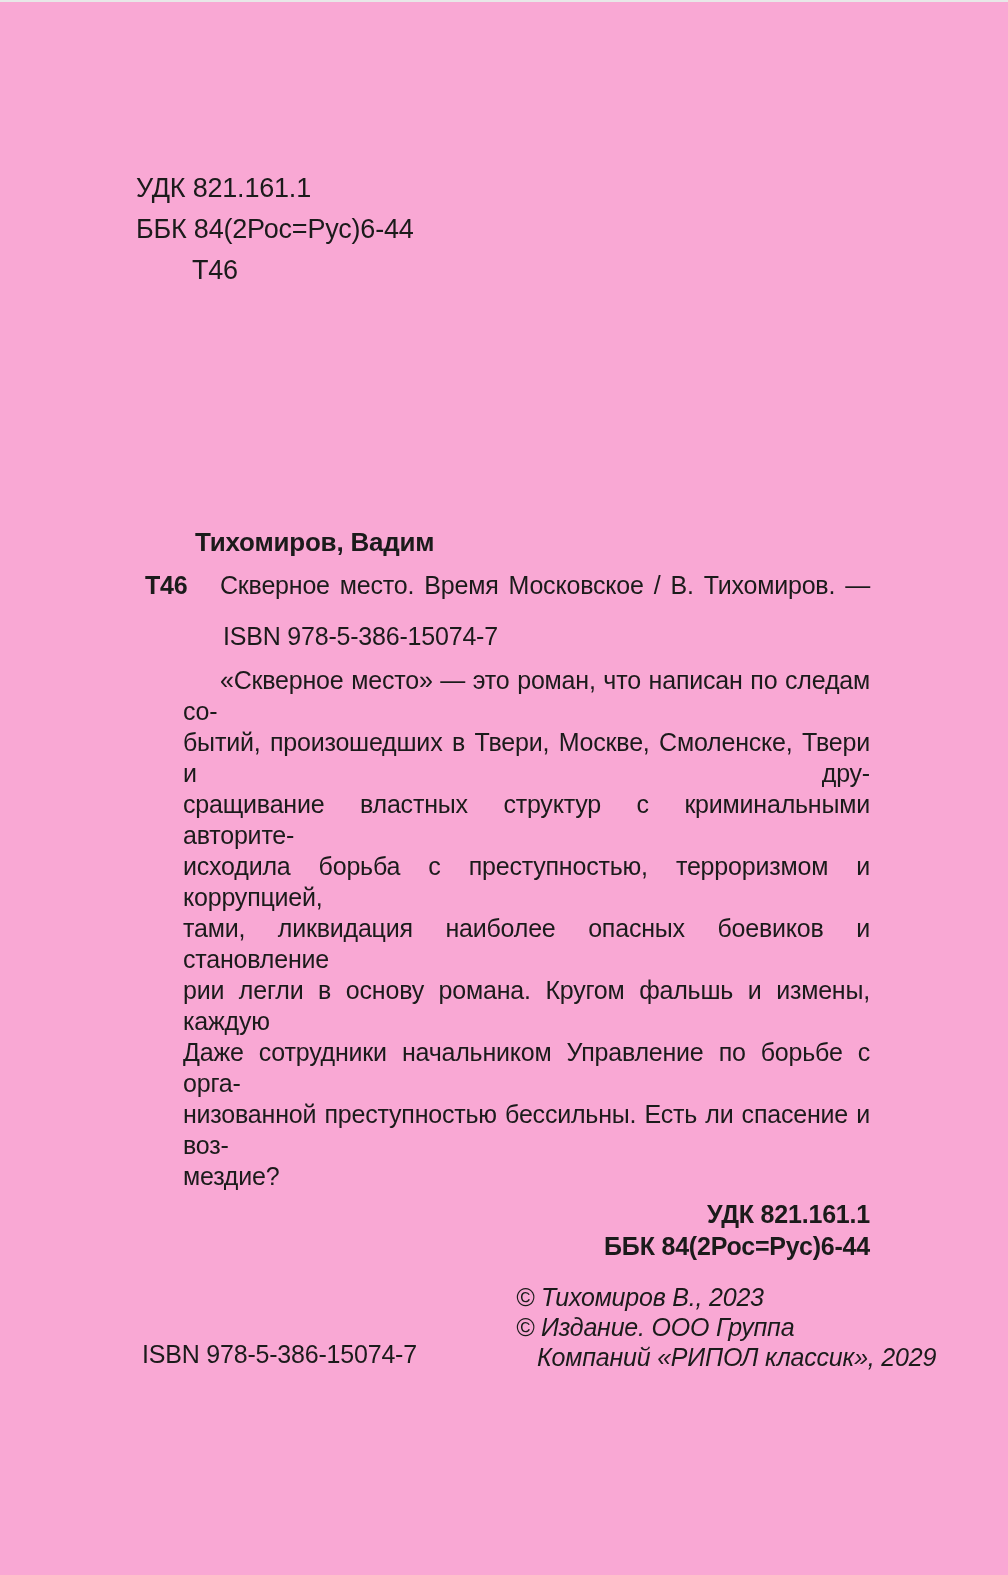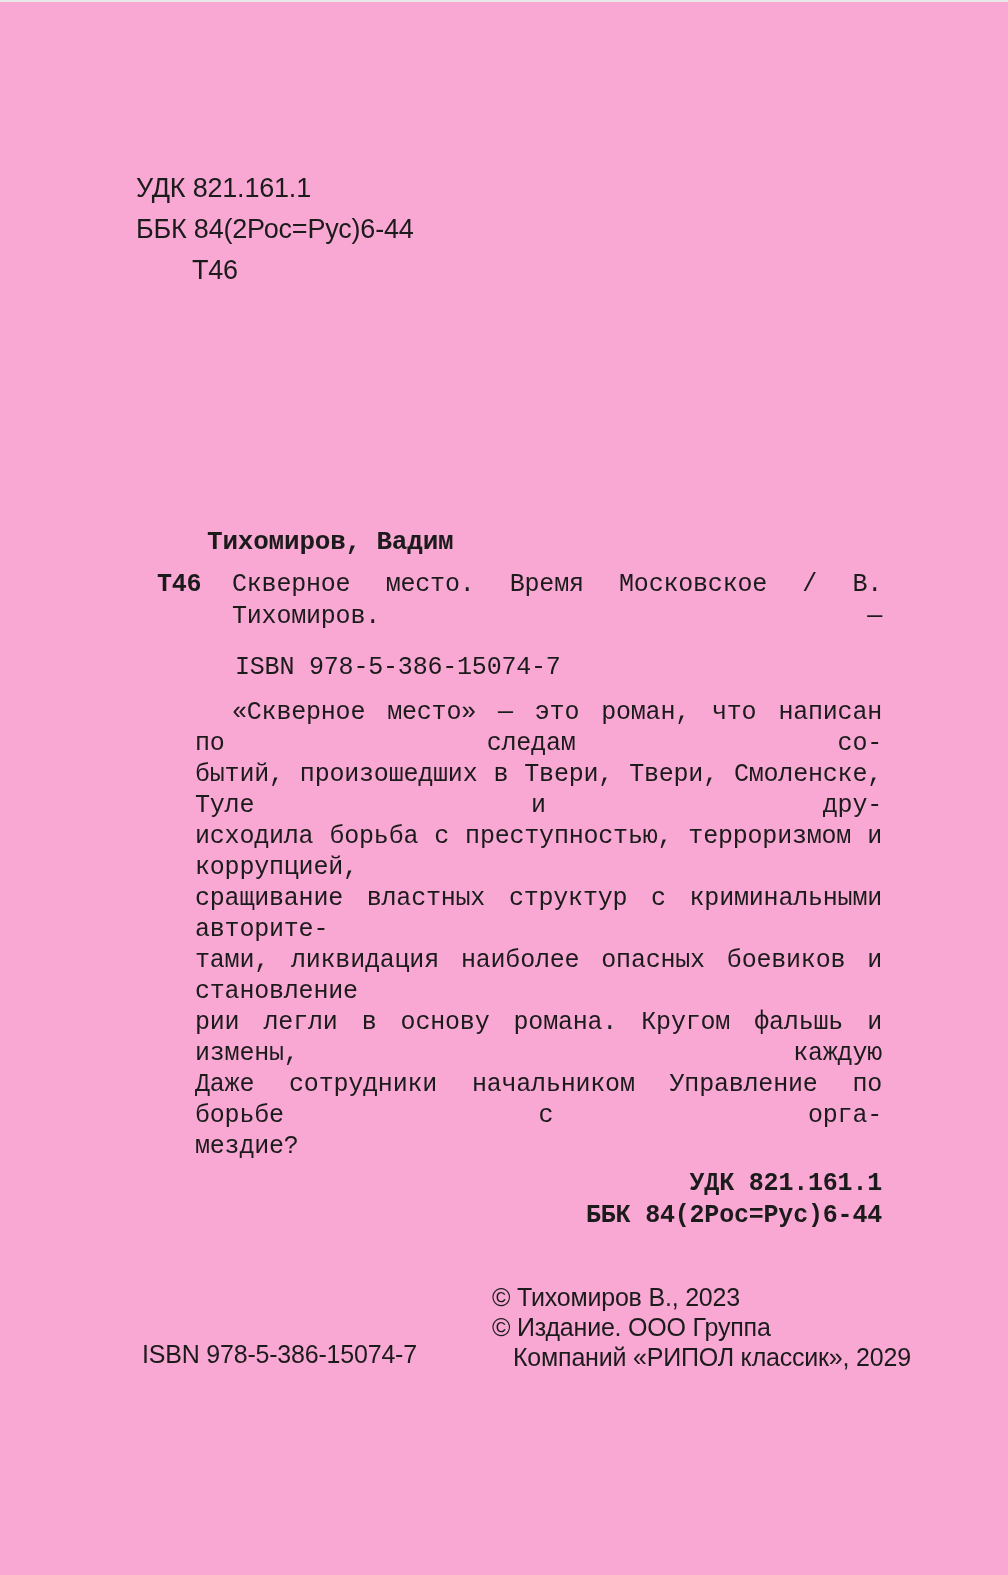--- a/index.html
+++ b/index.html
@@ -21,26 +21,25 @@
     top: 166px;
     font-size: 27px;
     letter-spacing: -0.2px;
   }
   .top-block .line { line-height: 41px; white-space: nowrap; }
   .top-block .code-line { padding-left: 56px; }
 
   
   .catalog-block {
     position: absolute;
-    left: 157px;
+    left: 145px;
     top: 524px;
     width: 725px;
     font-size: 25px;
     letter-spacing: -0.2px;
-    font-family: Liberation Mono, monospace;
   }
   .author-heading {
     font-weight: bold;
     font-size: 26px;
     margin-left: 50px;
     line-height: 33px;
     white-space: nowrap;
   }
   .entry-line1 { position: relative; margin-top: 10px; line-height: 32px; }
   .entry-code {
@@ -82,24 +81,25 @@
     position: absolute;
     left: 142px;
     top: 1337px;
     font-size: 25px;
     letter-spacing: -0.2px;
     line-height: 31px;
     white-space: nowrap;
   }
   .copyright-block {
     position: absolute;
-    left: 492px;
+    left: 516px;
     top: 1280px;
     font-size: 25px;
     letter-spacing: -0.2px;
+    font-style: italic;
   }
   .copyright-block .line { line-height: 30px; white-space: nowrap; }
   .copyright-block .line.indented { margin-left: 21px; }
 </style>
 </head>
 <body>
 
 <div class="page">
 
   <div class="top-block">
@@ -113,26 +113,27 @@
 
     <div class="entry-line1">
       <span class="entry-code">Т46</span>
       <div class="entry-title">Скверное место. Время Московское / В. Тихомиров. —</div>
     </div>
 
     <div class="isbn-line">ISBN 978-5-386-15074-7</div>
 
     <div class="annotation">
       <div class="ann-line first">«Скверное место» — это роман, что написан по следам со-</div>
-      <div class="ann-line">бытий, произошедших в Твери, Твери, Смоленске, Туле и дру-</div>
+      <div class="ann-line">бытий, произошедших в Твери, Москве, Смоленске, Твери и дру-</div>
+      <div class="ann-line">сращивание властных структур с криминальными авторите-</div>
       <div class="ann-line">исходила борьба с преступностью, терроризмом и коррупцией,</div>
-      <div class="ann-line">сращивание властных структур с криминальными авторите-</div>
       <div class="ann-line">тами, ликвидация наиболее опасных боевиков и становление</div>
       <div class="ann-line">рии легли в основу романа. Кругом фальшь и измены, каждую</div>
       <div class="ann-line">Даже сотрудники начальником Управление по борьбе с орга-</div>
+      <div class="ann-line">низованной преступностью бессильны. Есть ли спасение и воз-</div>
       <div class="ann-line last">мездие?</div>
     </div>
 
     <div class="codes-right">
       <div class="line">УДК 821.161.1</div>
       <div class="line">ББК 84(2Рос=Рус)6-44</div>
     </div>
   </div>
 
   <div class="footer-isbn">ISBN 978-5-386-15074-7</div>

